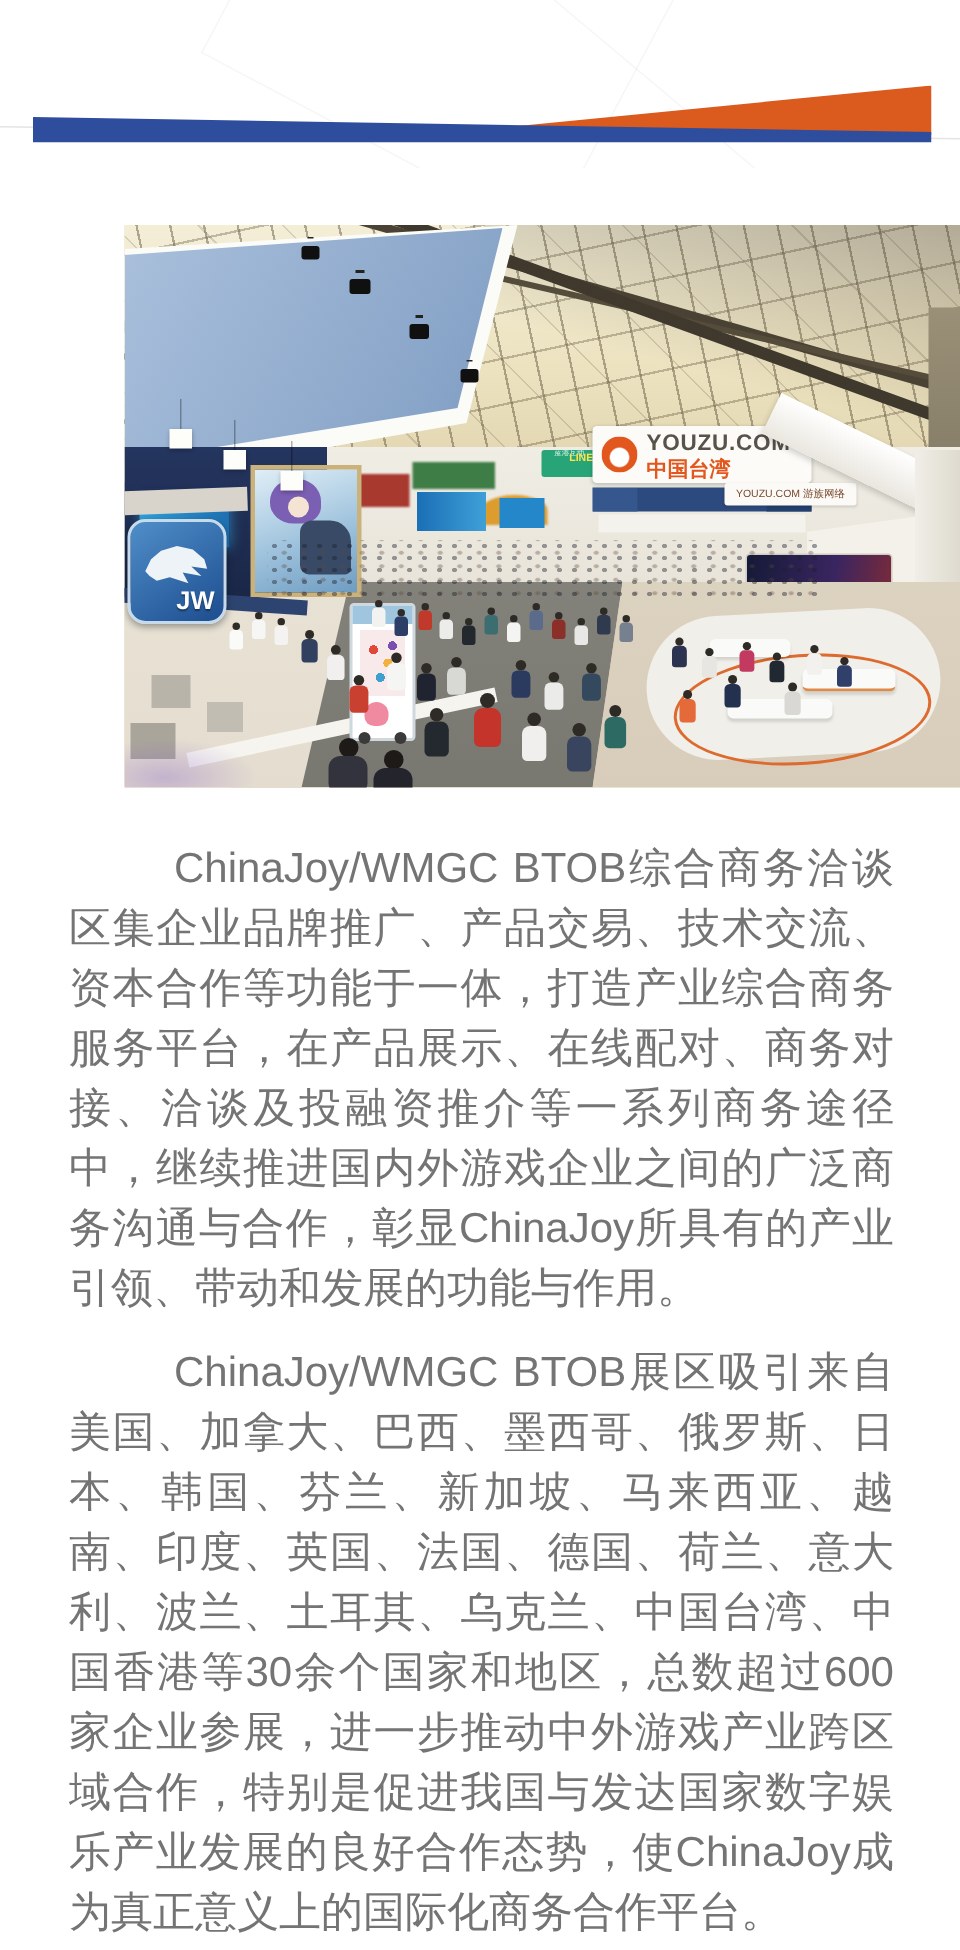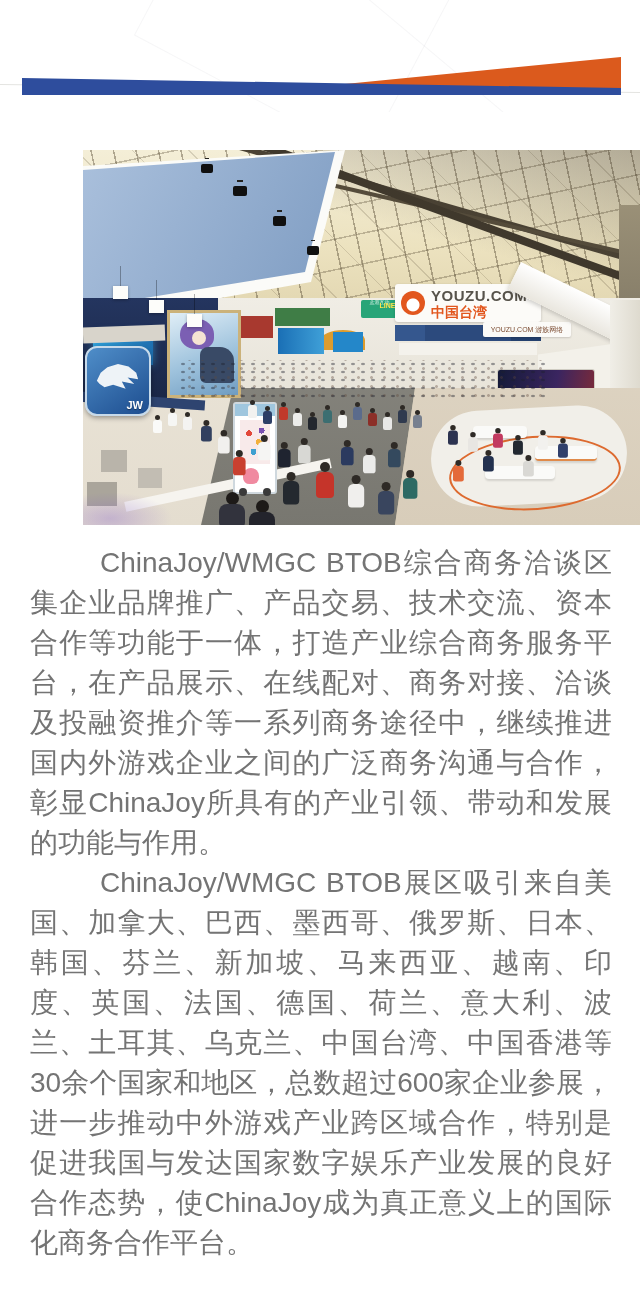--- a/index.html
+++ b/index.html
@@ -129,21 +129,21 @@
     background:linear-gradient(180deg,#24355f,#1a2747);}
   .bluescr{left:10px;top:185px;width:60px;height:30px;background:linear-gradient(90deg,#2f9fd8,#1e6fb0);
     box-shadow:0 0 8px rgba(60,170,230,.6);}
   .bluebeam{left:-4px;top:246px;width:126px;height:10px;background:#2e4470;transform:rotate(4deg);}
   .hangpanel{left:0;top:176px;width:82px;height:16px;background:#d8d4cb;transform:rotate(-2deg);}
   .jw{left:2px;top:196px;width:62px;height:66px;border-radius:12px;
     background:linear-gradient(145deg,#4f8ec9,#1d4d8f);border:2px solid #c7daea;
     box-shadow:0 2px 5px rgba(0,0,0,.35);}
   .jw-skull{left:6px;top:8px;width:48px;height:40px;background:#eef3f7;
     clip-path:polygon(8% 62%,16% 42%,30% 28%,52% 20%,74% 26%,90% 42%,94% 58%,72% 54%,86% 70%,60% 64%,68% 82%,42% 72%,24% 78%,14% 70%);}
-  .jw-txt{right:6px;bottom:3px;font-size:11px;font-weight:900;color:#ffffff;
+  .jw-txt{right:6px;bottom:3px;font-size:17px;font-weight:900;color:#ffffff;
     text-shadow:0 1px 1px rgba(0,0,0,.4);}
   .poster{left:84px;top:160px;width:74px;height:88px;border:3px solid #cbb27a;box-sizing:border-box;
     background:linear-gradient(160deg,#e0eef7,#9fc3dd 55%,#6f9cc1);}
   .hair{left:10px;top:6px;width:34px;height:30px;background:#7b5fb3;border-radius:60% 60% 45% 55%;}
   .face{left:22px;top:18px;width:14px;height:14px;background:#f5e3d3;border-radius:50%;}
   .jacket{left:30px;top:34px;width:34px;height:36px;background:#394a66;border-radius:8px 14px 4px 6px;}
   .lamp{width:15px;height:13px;background:#fdfdfa;box-shadow:0 1px 3px rgba(0,0,0,.3);}
   .lamp::before{content:"";position:absolute;left:7px;top:-20px;width:1px;height:20px;background:rgba(0,0,0,.3);}
   .lamp1{left:30px;top:136px;}
   .lamp2{left:66px;top:150px;}
@@ -170,21 +170,21 @@
   .p{width:9px;height:21px;transform-origin:top left;}
   .p::before{content:"";position:absolute;top:0;left:2px;width:5px;height:5px;border-radius:50%;background:#2e2a26;}
   .p::after{content:"";position:absolute;top:5px;left:0;width:9px;height:13px;border-radius:3px 3px 2px 2px;background:var(--c,#888);}
   .bigp{width:26px;height:40px;}
   .bigp::before{content:"";position:absolute;top:0;left:7px;width:13px;height:13px;border-radius:50%;background:#1d1a18;}
   .bigp::after{content:"";position:absolute;top:12px;left:0;width:26px;height:26px;border-radius:8px;background:var(--c,#32333d);}
 
   
   .article{position:absolute;left:30px;top:543px;width:582px;color:#747474;
     font-size:28px;line-height:40px;text-align:justify;}
-  .article p{margin:0;text-indent:2.5em;}
+  .article p{margin:16px;text-indent:2.5em;}
 </style>
 </head>
 <body>
 
 <div class="page">
 
   <header class="header">
     <div class="pat pat1"></div>
     <div class="pat pat2"></div>
     <div class="hairline"></div>

